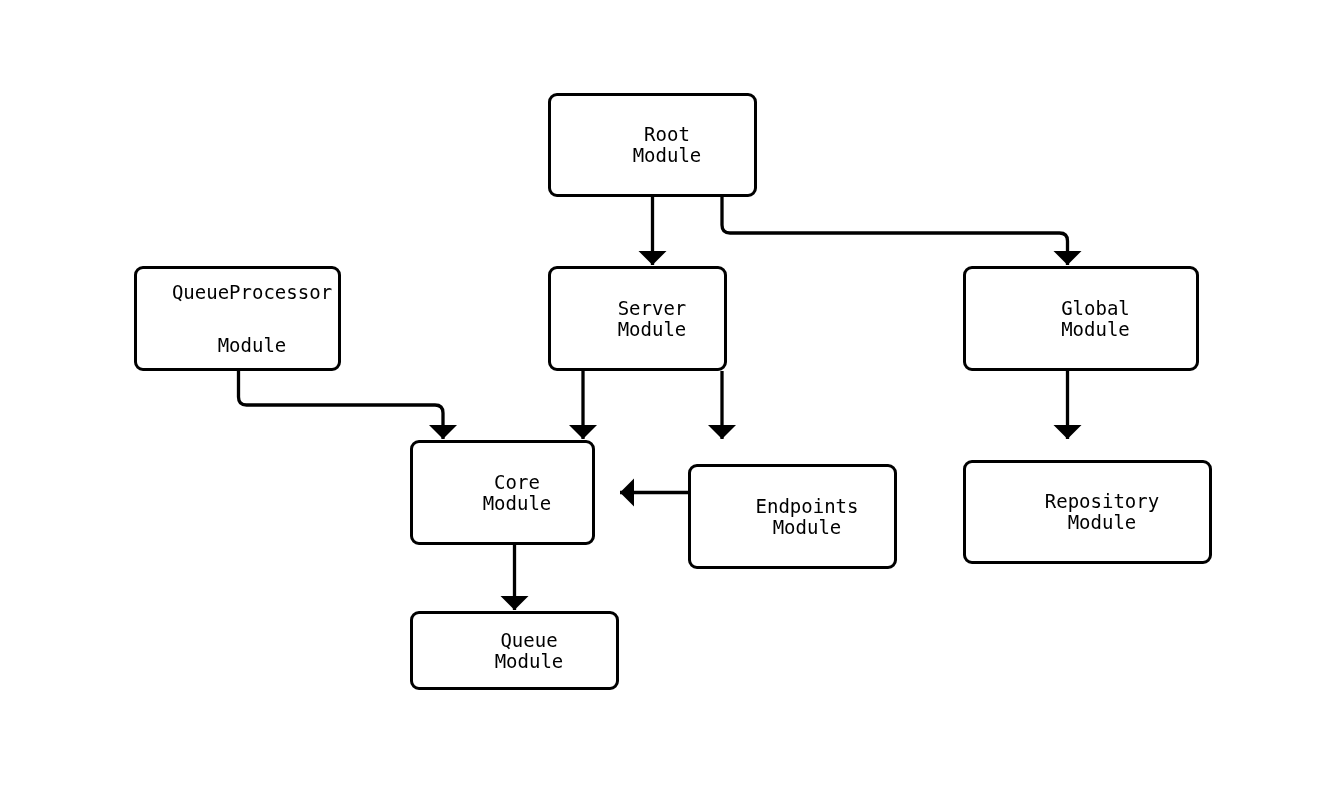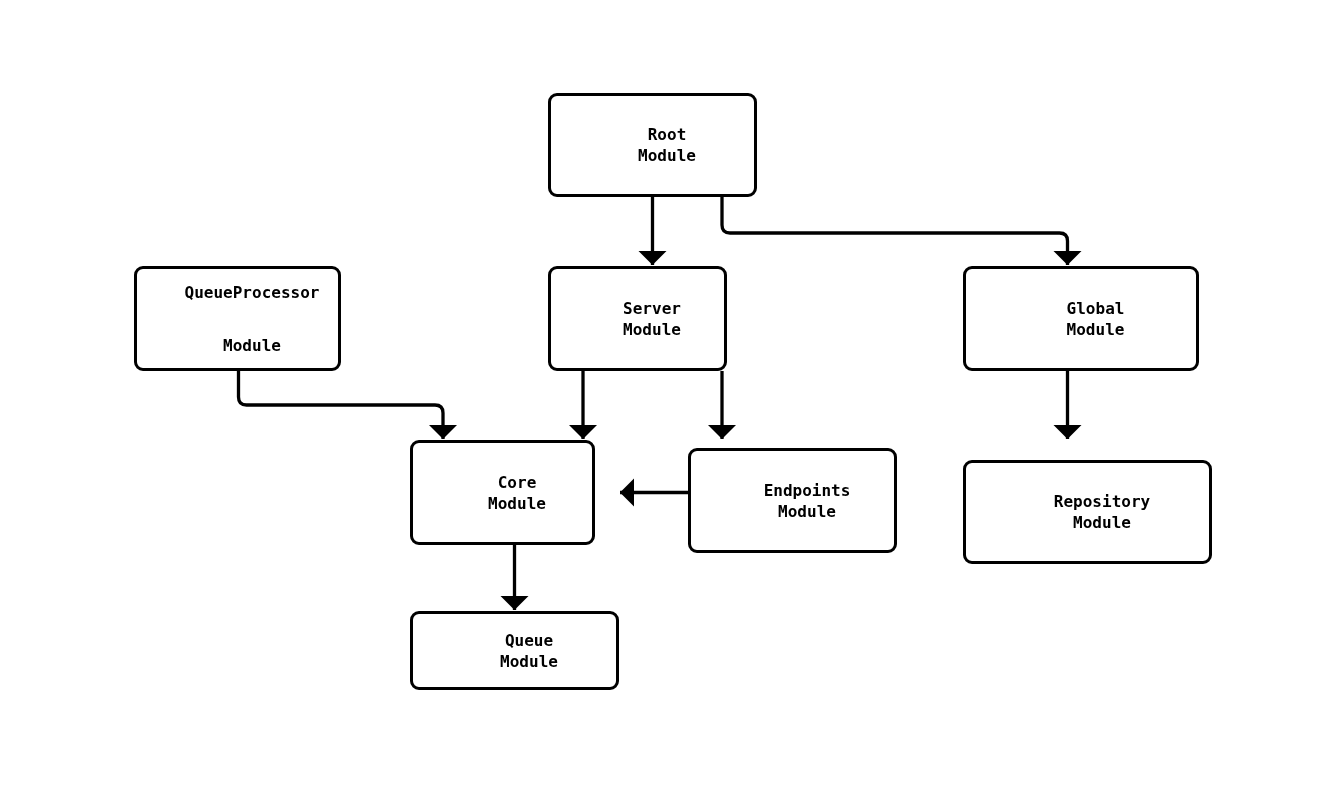--- a/index.html
+++ b/index.html
@@ -35,23 +35,23 @@
     border: 3.3px solid #000000;
     border-radius: 9px;
     display: flex;
     flex-direction: column;
     align-items: center;
     justify-content: center;
     text-align: center;
   }
   .node .node-line {
     display: block;
-    font-size: 16px;
+    font-size: 19px;
     line-height: 21px;
-    font-weight: bold;
+    font-weight: normal;
     color: #000000;
     white-space: nowrap;
     padding-left: 29px;
   }
 </style>
 </head>
 <body>
 
 <div class="canvas">
 
@@ -97,21 +97,21 @@
   <div class="node" style="left:963px; top:266px; width:236px; height:105px;">
     <span class="node-line">Global</span>
     <span class="node-line">Module</span>
   </div>
 
   <div class="node" style="left:410px; top:440px; width:185px; height:105px;">
     <span class="node-line">Core</span>
     <span class="node-line">Module</span>
   </div>
 
-  <div class="node" style="left:688px; top:448px; width:209px; height:105px;">
+  <div class="node" style="left:688px; top:464px; width:209px; height:105px;">
     <span class="node-line">Endpoints</span>
     <span class="node-line">Module</span>
   </div>
 
   <div class="node" style="left:963px; top:460px; width:249px; height:104px;">
     <span class="node-line">Repository</span>
     <span class="node-line">Module</span>
   </div>
 
   <div class="node" style="left:410px; top:611px; width:209px; height:79px;">

